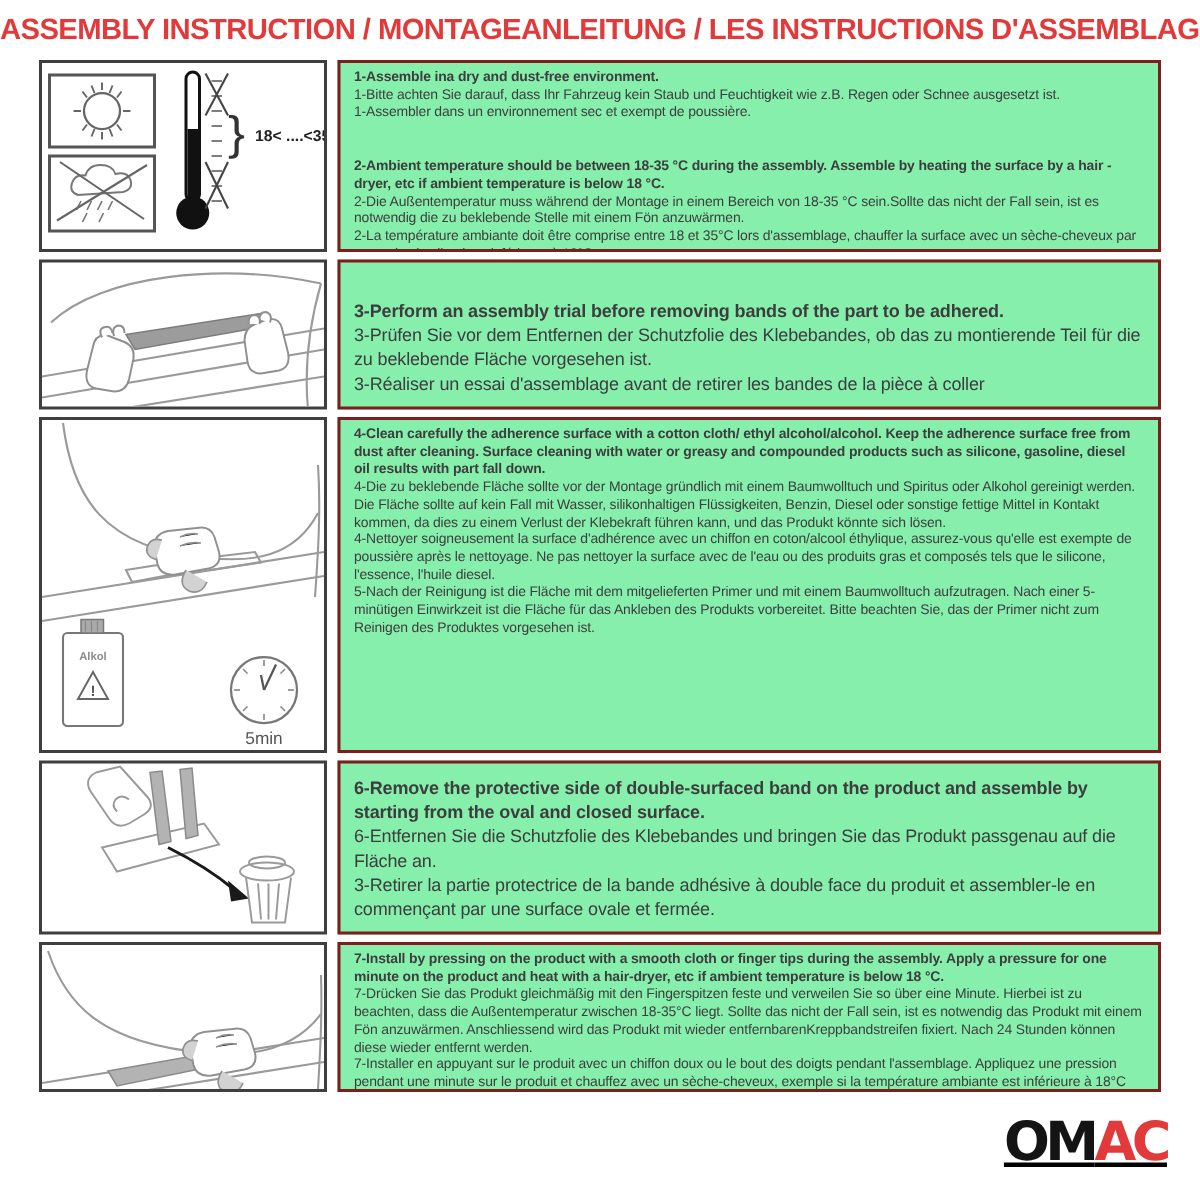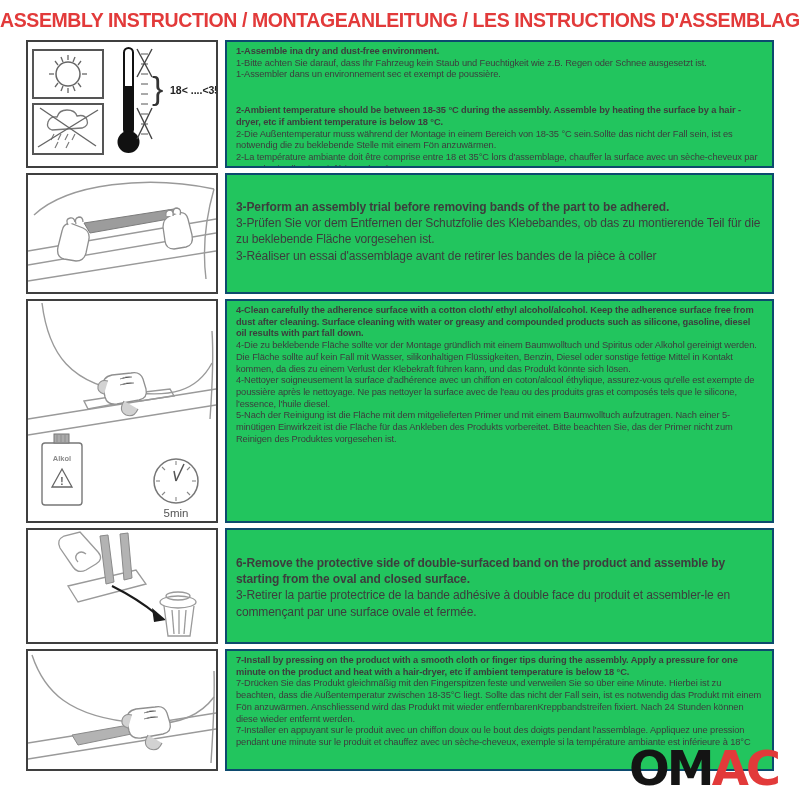--- a/index.html
+++ b/index.html
@@ -3,34 +3,34 @@
 <meta charset="utf-8">
 <style>
   * { box-sizing: border-box; margin: 0; padding: 0; }
   html,body { width:800px; height:800px; background:#ffffff; position:relative;
               font-family:"Liberation Sans", sans-serif; overflow:hidden; }
   .title { position:absolute; top:9px; left:0; width:800px; text-align:center;
            color:#e23a3a; font-weight:bold; font-size:19.5px; letter-spacing:-0.4px;
            white-space:nowrap; }
   .sheet { position:absolute; top:40px; left:26px; right:26px; }
   .row { display:flex; gap:7px; margin-bottom:5px; }
-  .h1{height:128px}.h2{height:121px}.h3{height:224px}.h4{height:116px}.h5{height:122px}
+  .h1{height:128px}.h2{height:100px}.h3{height:224px}.h4{height:116px}.h5{height:100px}
   .icon-cell { width:192px; flex:none; height:100%; border:2px solid #3f3f3f;
                background:#fff; position:relative; overflow:hidden; }
-  .text-cell { flex:1; height:100%; border:2px solid #0c4a6e; background:#22c55e;
+  .text-cell { flex:1; height:100%; border:2px solid #7f1d1d; background:#86efac;
                padding:4px 9px; overflow:hidden; }
   .text-cell p { color:#3d3d3d; }
   .small p { font-size:9.3px; line-height:1.26; letter-spacing:-0.1px; }
   .large p { font-size:12px; line-height:1.35; letter-spacing:-0.1px; }
   .pt-lg { padding-top:24px; }
-  .pt-md { padding-top:25px; }
+  .pt-md { padding-top:8px; }
   .b { font-weight:bold; color:#242424; }
   .gap { margin-top:24px; }
   .logo { position:absolute; top:744px; right:22px; font-family:"DejaVu Sans", sans-serif;
-          font-weight:bold; font-size:48px; letter-spacing:-3px; line-height:1; }
+          font-weight:bold; font-size:36px; letter-spacing:-3px; line-height:1;text-decoration:underline; }
   .logo .om { color:#141414; }
   .logo .ac { color:#e23a3a; }
   svg { display:block; }
   svg text { font-family:"Liberation Sans", sans-serif; }
 </style>
 </head>
 <body>
 
 <h1 class="title">ASSEMBLY INSTRUCTION / MONTAGEANLEITUNG / LES INSTRUCTIONS D'ASSEMBLAGE</h1>
 
@@ -230,20 +230,21 @@
           <ellipse cx="150" cy="66" rx="12" ry="4"></ellipse>
           <path d="M136,76 L140,106 L162,106 L166,76"></path>
           <line x1="144" y1="80" x2="146" y2="104"></line>
             <line x1="151" y1="80" x2="151" y2="104"></line>
           <line x1="158" y1="80" x2="156" y2="104"></line>
         </g>
       </svg>
     </div>
     <div class="text-cell large pt-md">
       <p class="b">6-Remove the protective side of double-surfaced band on the product and assemble by starting from the oval and closed surface.</p>
+      <p>6-Entfernen Sie die Schutzfolie des Klebebandes und bringen Sie das Produkt passgenau auf die Fläche an.</p>
       <p>3-Retirer la partie protectrice de la bande adhésive à double face du produit et assembler-le en commençant par une surface ovale et fermée.</p>
     </div>
   </section>
 
   <section class="row h5">
     <div class="icon-cell">
       <svg width="188" height="118" viewBox="0 0 188 118">
         <g fill="none" stroke="#9a9a9a" stroke-width="1.4">
           <path d="M4,4 C16,40 40,66 110,72 C140,75 168,70 186,46"></path>
           <path d="M186,20 C187,50 185,80 183,112"></path>

